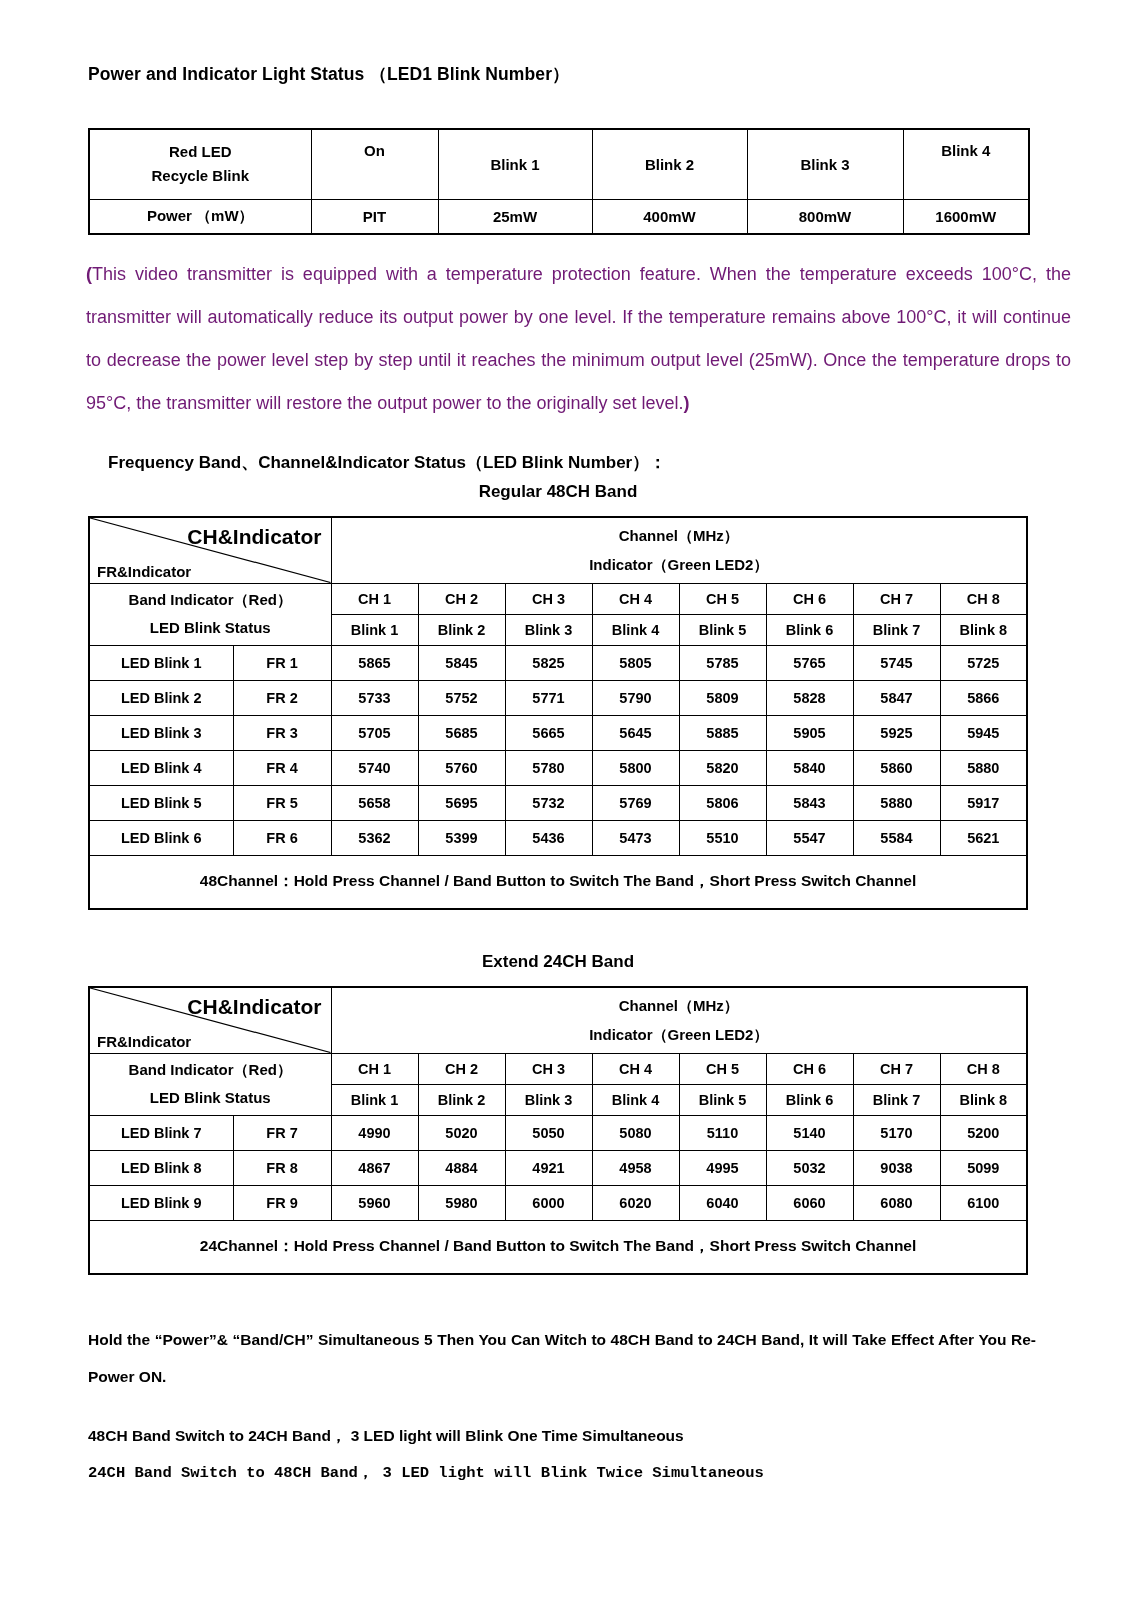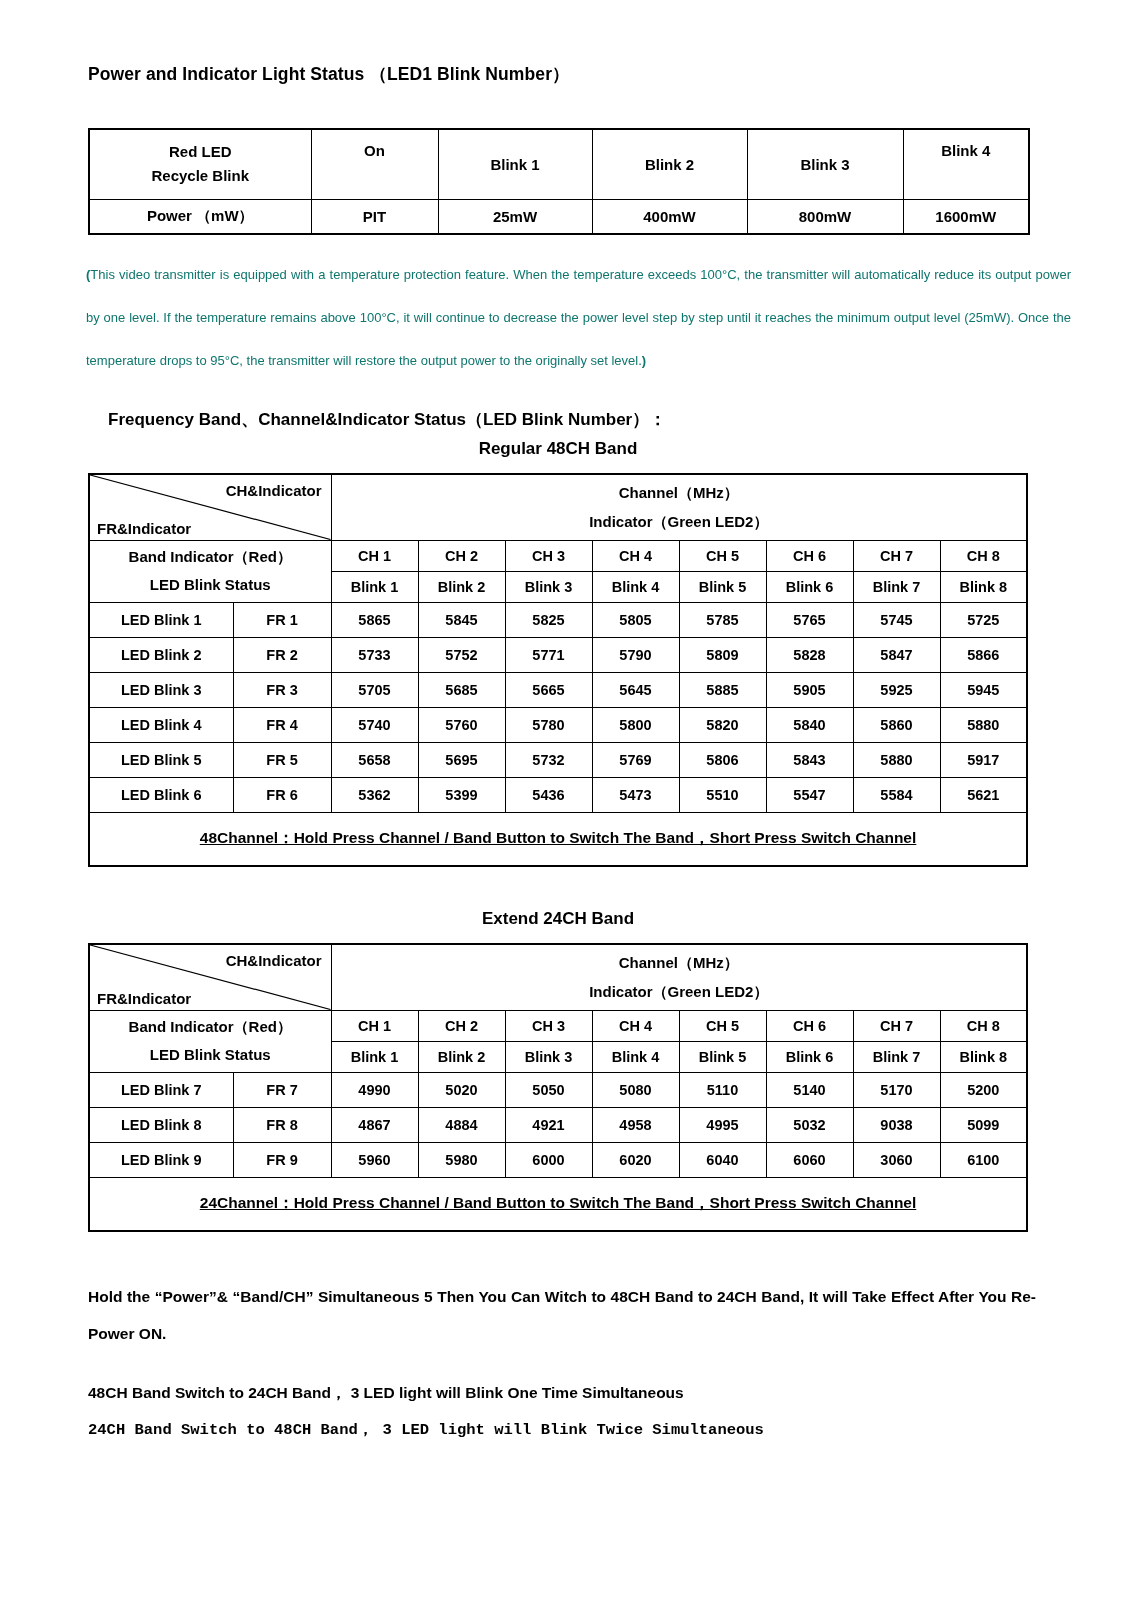--- a/index.html
+++ b/index.html
@@ -22,45 +22,45 @@
     border:1px solid #000;text-align:center;vertical-align:middle;
     font-weight:bold;font-size:15px;padding:0 4px;box-sizing:border-box;
   }
   .power-table .hdr td{height:70px;}
   .power-table .dat td{height:35px;}
   .power-table td.va-top{vertical-align:top;padding-top:12px;}
   .power-table .two-line div{line-height:24px;}
   
   .temp-note{
     margin:18px -16px 0 -2px;
-    font-size:13px;font-weight:400;line-height:43px;
-    text-align:justify;color:#0f766e;
+    font-size:18px;font-weight:400;line-height:43px;
+    text-align:justify;color:#701a75;
   }
   .temp-note .paren{font-weight:bold;}
   
   .freq-heading{
     margin:26px 0 8px 20px;
     font-size:17px;font-weight:bold;
   }
   .band-title{
     width:940px;text-align:center;
     font-size:17px;font-weight:bold;margin:0 0 14px 0;
   }
   .freq-table{width:940px;border:2px solid #000;margin-bottom:0;}
   .freq-table td{
     border:1px solid #000;text-align:center;vertical-align:middle;
     font-weight:bold;font-size:14.5px;box-sizing:border-box;padding:0 2px;
   }
   .freq-table .rowA td{height:66px;}
   .freq-table .rowB td{height:31px;font-size:14.5px;}
   .freq-table .dat td{height:35px;}
-  .freq-table .foot td{height:54px;font-size:15.5px;text-decoration:underline;}
+  .freq-table .foot td{height:54px;font-size:15.5px;}
   .diag-cell{position:relative;padding:0;}
   .diag-cell svg{position:absolute;left:0;top:0;width:100%;height:100%;display:block;}
-  .corner-top{position:absolute;top:7px;right:9px;font-weight:bold;font-size:15px;margin-left:24px;}
+  .corner-top{position:absolute;top:7px;right:9px;font-weight:bold;font-size:21px;margin-left:24px;}
   .corner-bottom{position:absolute;bottom:3px;left:7px;font-weight:bold;font-size:15px;}
   .chan-head div{line-height:29px;font-size:15px;}
   .band-ind div{line-height:28px;font-size:15px;}
   .extend-title{margin-top:42px;}
   
   .hold-note{
     margin:46px 0 0 0;width:948px;
     font-size:15.5px;font-weight:bold;line-height:37px;
     text-align:justify;
   }
@@ -322,21 +322,21 @@
     </tr>
     <tr class="dat">
       <td>LED Blink 9</td>
       <td>FR 9</td>
       <td>5960</td>
       <td>5980</td>
       <td>6000</td>
       <td>6020</td>
       <td>6040</td>
       <td>6060</td>
-      <td>3060</td>
+      <td>6080</td>
       <td>6100</td>
     </tr>
     <tr class="foot">
       <td colspan="10">24Channel：Hold Press Channel / Band Button to Switch The Band，Short Press Switch Channel</td>
     </tr>
   </tbody>
     </table>
 
   <div class="hold-note">Hold the “Power”&amp; “Band/CH” Simultaneous 5 Then You Can Witch to 48CH Band to 24CH Band, It will Take Effect After You Re-Power ON.</div>
   <div class="switch-note first">48CH Band Switch to 24CH Band，  3 LED light will Blink One Time Simultaneous</div>

